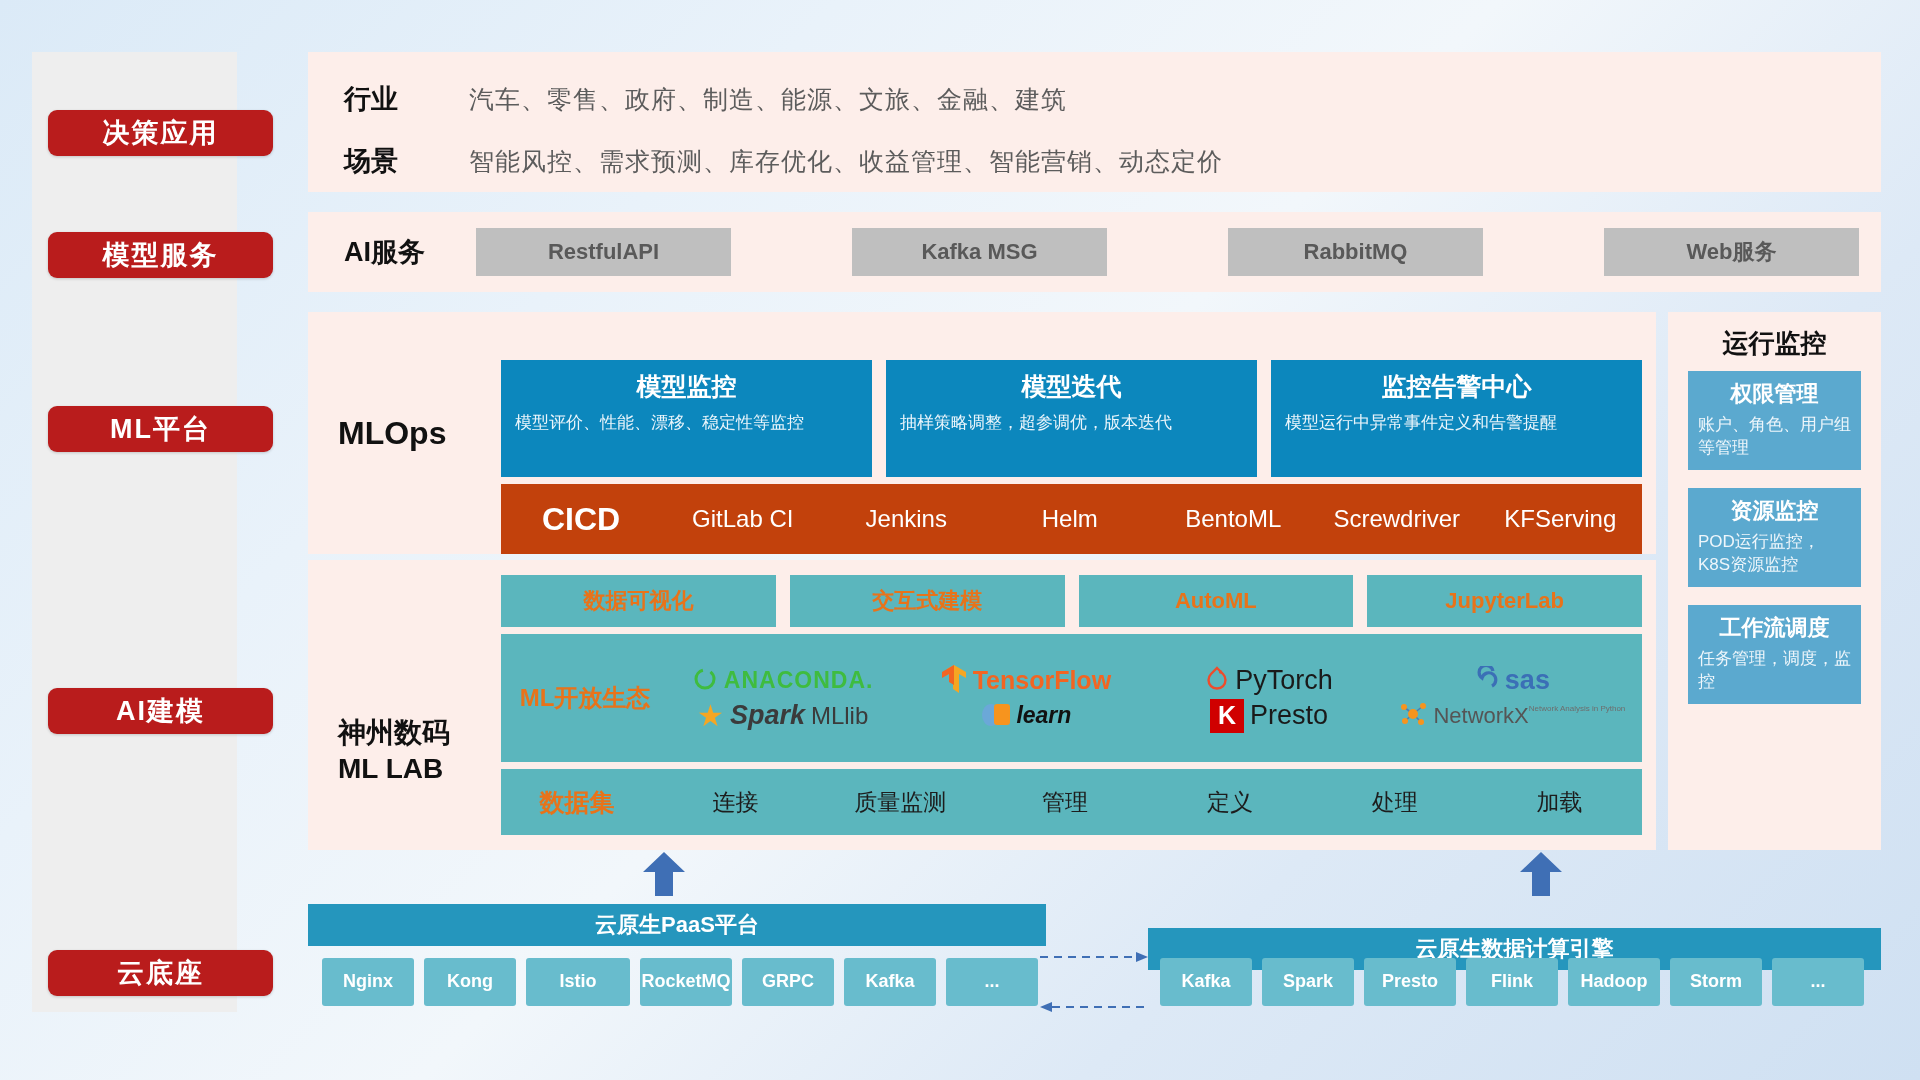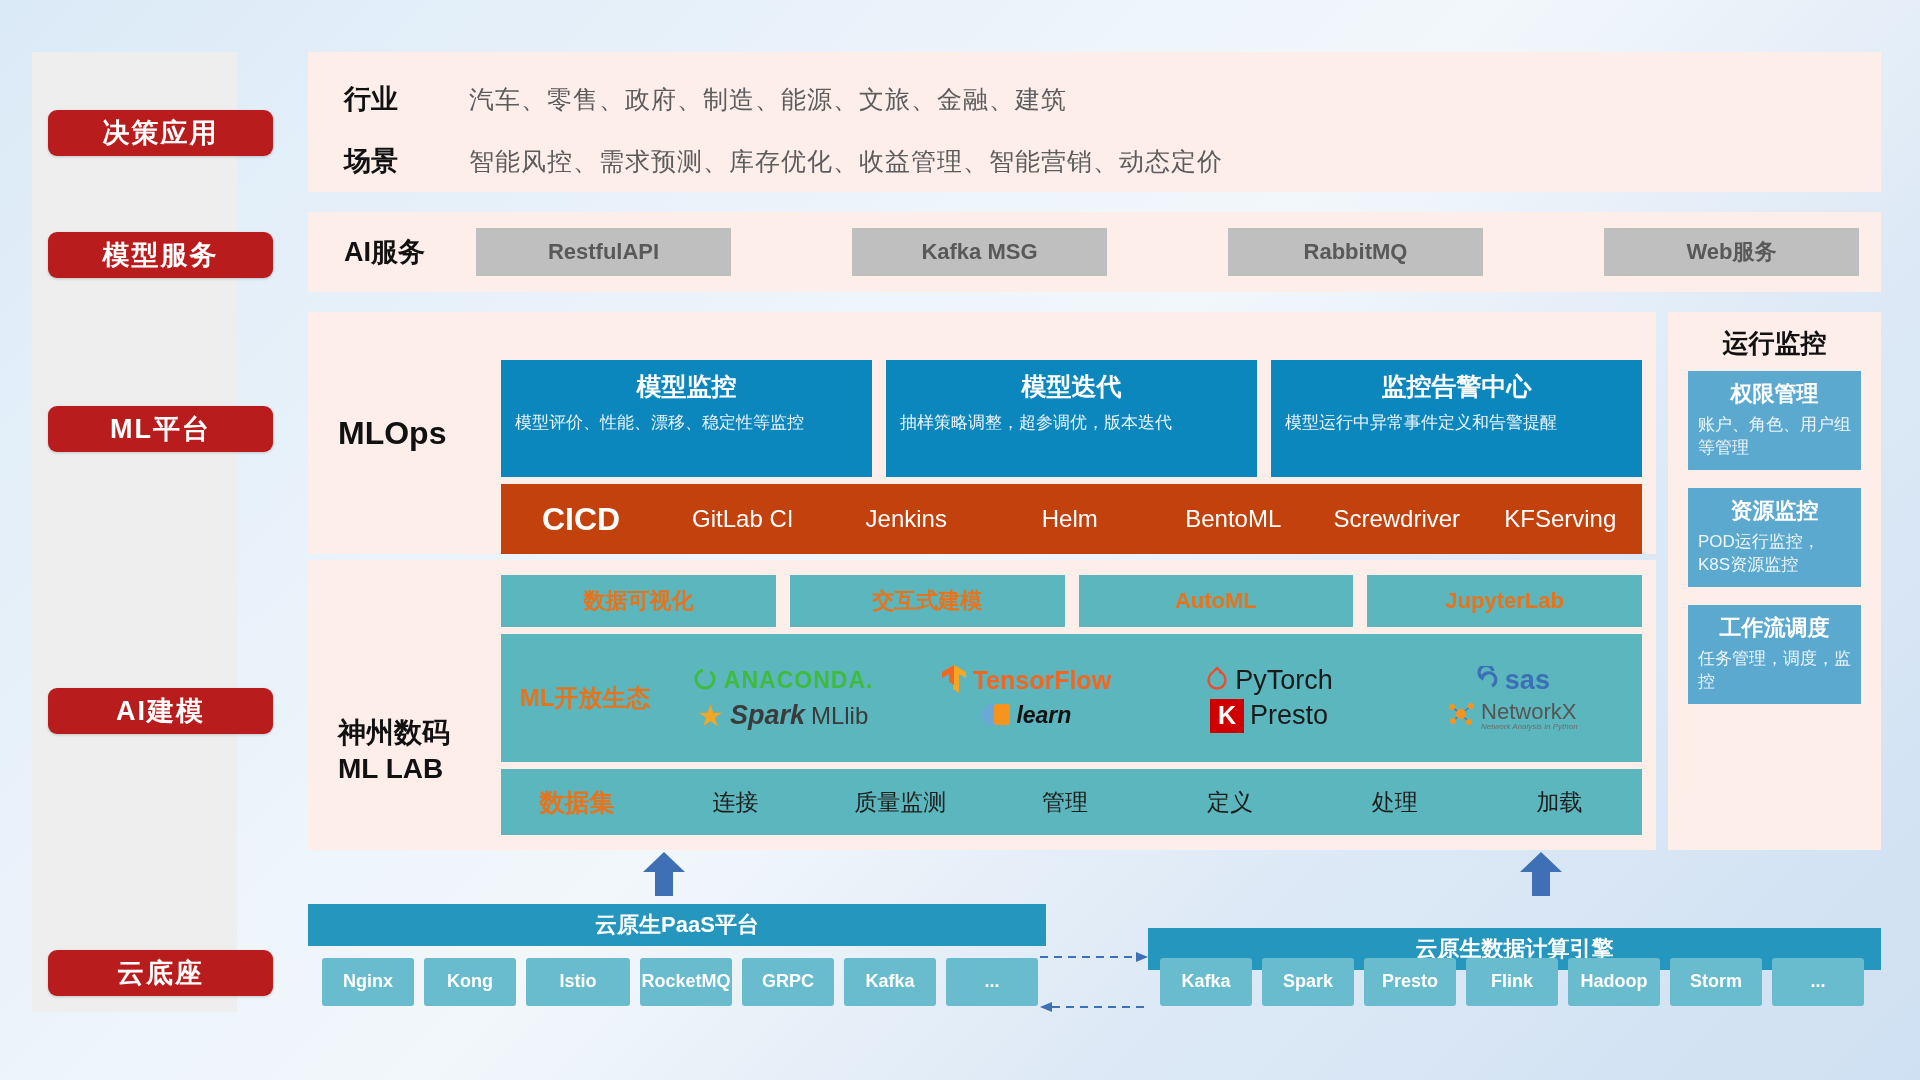--- a/index.html
+++ b/index.html
@@ -279,23 +279,23 @@
                 <line x1="14" y1="13" x2="24" y2="5" stroke="#4a7fb5" stroke-width="1.6"></line>
                 <line x1="14" y1="13" x2="22" y2="21" stroke="#4a7fb5" stroke-width="1.6"></line>
                 <line x1="14" y1="13" x2="6" y2="20" stroke="#4a7fb5" stroke-width="1.6"></line>
                 <circle cx="14" cy="13" r="5" fill="#f7941e"></circle>
                 <circle cx="5" cy="6" r="3" fill="#f7941e"></circle>
                   <circle cx="24" cy="5" r="3" fill="#f7941e"></circle>
                 <circle cx="22" cy="21" r="3" fill="#f7941e"></circle>
                   <circle cx="6" cy="20" r="3" fill="#f7941e"></circle>
               </svg>
             </span>
-            <span style="display:flex;flex-direction:column;line-height:1;">
+            <span style="display:flex;flex-direction:row;line-height:1;">
               <span class="logo-txt" style="color:#555;font-size:22px;font-weight:normal;">NetworkX</span>
-              <span style="color:#6d6d6d;font-size:8px;font-style:italic;">Network Analysis in Python</span>
+              <span style="color:#6d6d6d;font-size:8px;">Network Analysis in Python</span>
             </span>
           </div>
 
         </div>
       </div>
 
       <div class="ds">
         <div class="ds-title">数据集</div>
         <div class="ds-items">
           <span>连接</span>

